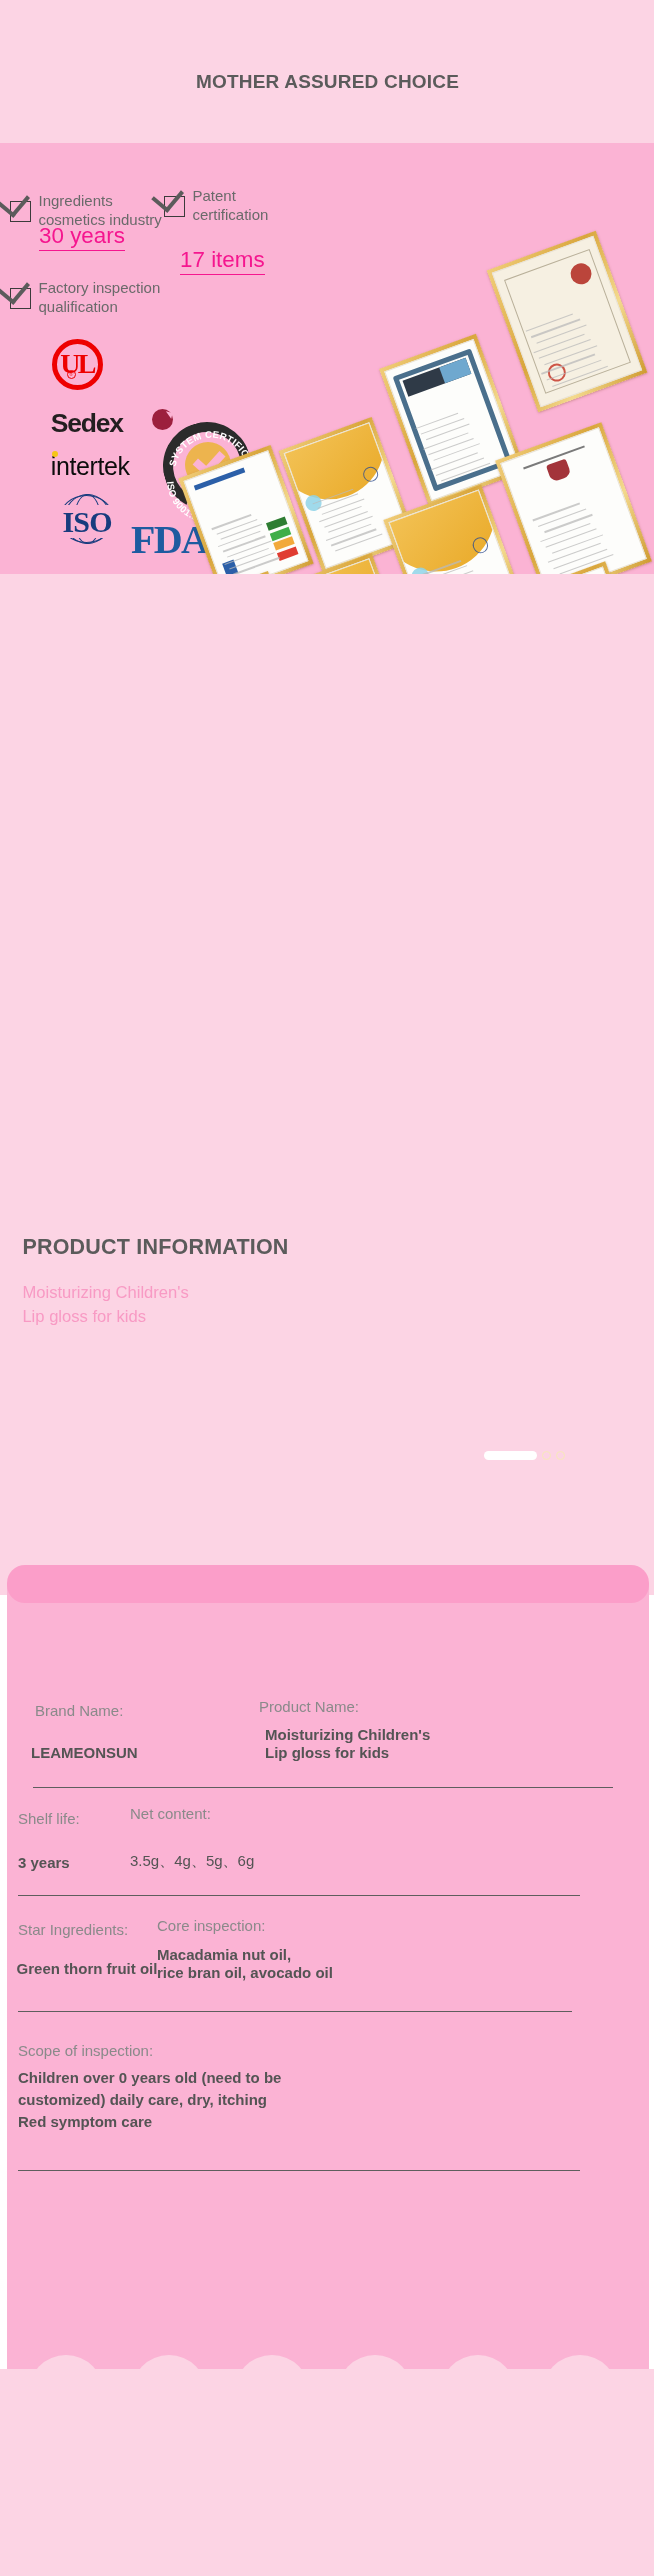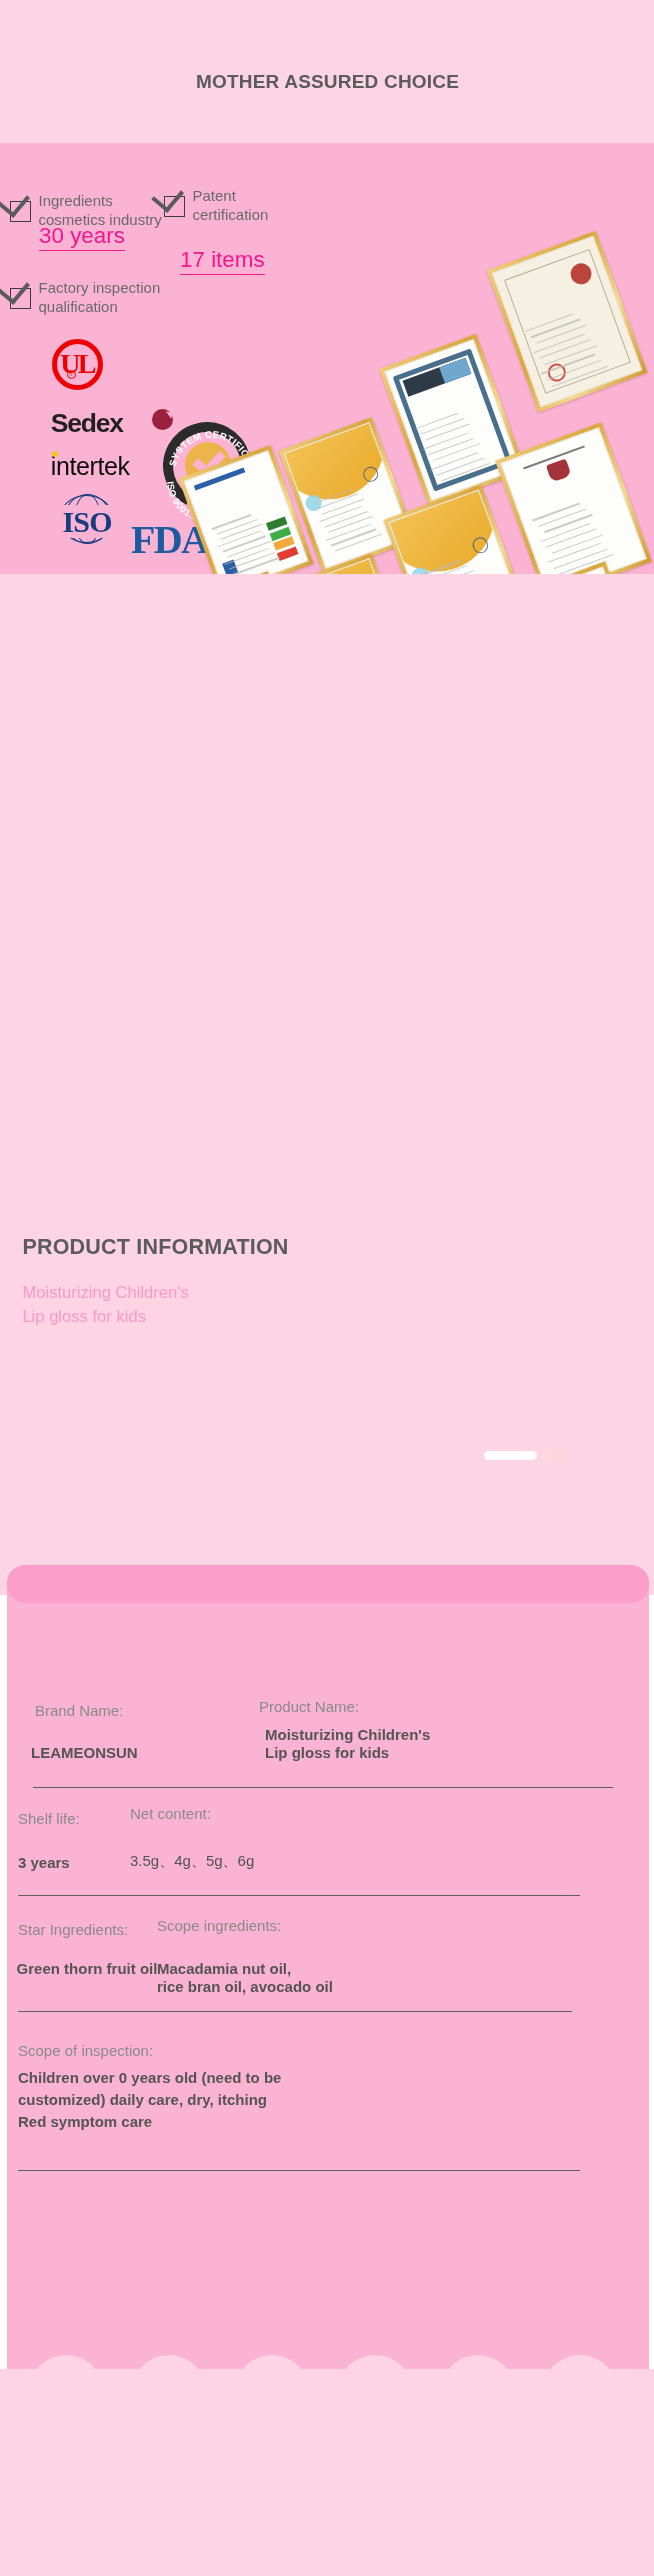--- a/index.html
+++ b/index.html
@@ -431,22 +431,22 @@
     <div class="cell lbl" style="left:18px; top:206px;">Shelf life:</div>
     <div class="cell val" style="left:18px; top:249px;">3 years</div>
     <div class="cell lbl" style="left:130px; top:201px;">Net content:</div>
     <div class="cell val" style="left:130px; top:247px; font-weight:normal;">3.5g、4g、5g、6g</div>
     <div class="rule" style="left:18px; width:562px; top:290px;"></div>
   </div>
 
   <div class="spec-row">
     <div class="cell lbl" style="left:18px; top:317px;">Star Ingredients:</div>
     <div class="cell val" style="left:16.6px; top:355px;">Green thorn fruit oil</div>
-    <div class="cell lbl" style="left:157px; top:313px;">Scope ingredients:</div>
-    <div class="cell val" style="left:157px; top:355px;">Macadamia nut oil,
+    <div class="cell lbl" style="left:157px; top:313px;">Core inspection:</div>
+    <div class="cell val" style="left:157px; top:341px;">Macadamia nut oil,
 rice bran oil, avocado oil</div>
     <div class="rule" style="left:18px; width:554px; top:406px;"></div>
   </div>
 
   <div class="spec-row">
     <div class="cell lbl" style="left:18px; top:438px;">Scope of inspection:</div>
     <div class="cell val" style="left:18px; top:462px; line-height:1.45;">Children over 0 years old (need to be
 customized) daily care, dry, itching
 Red symptom care</div>
     <div class="rule" style="left:18px; width:562px; top:565px;"></div>

